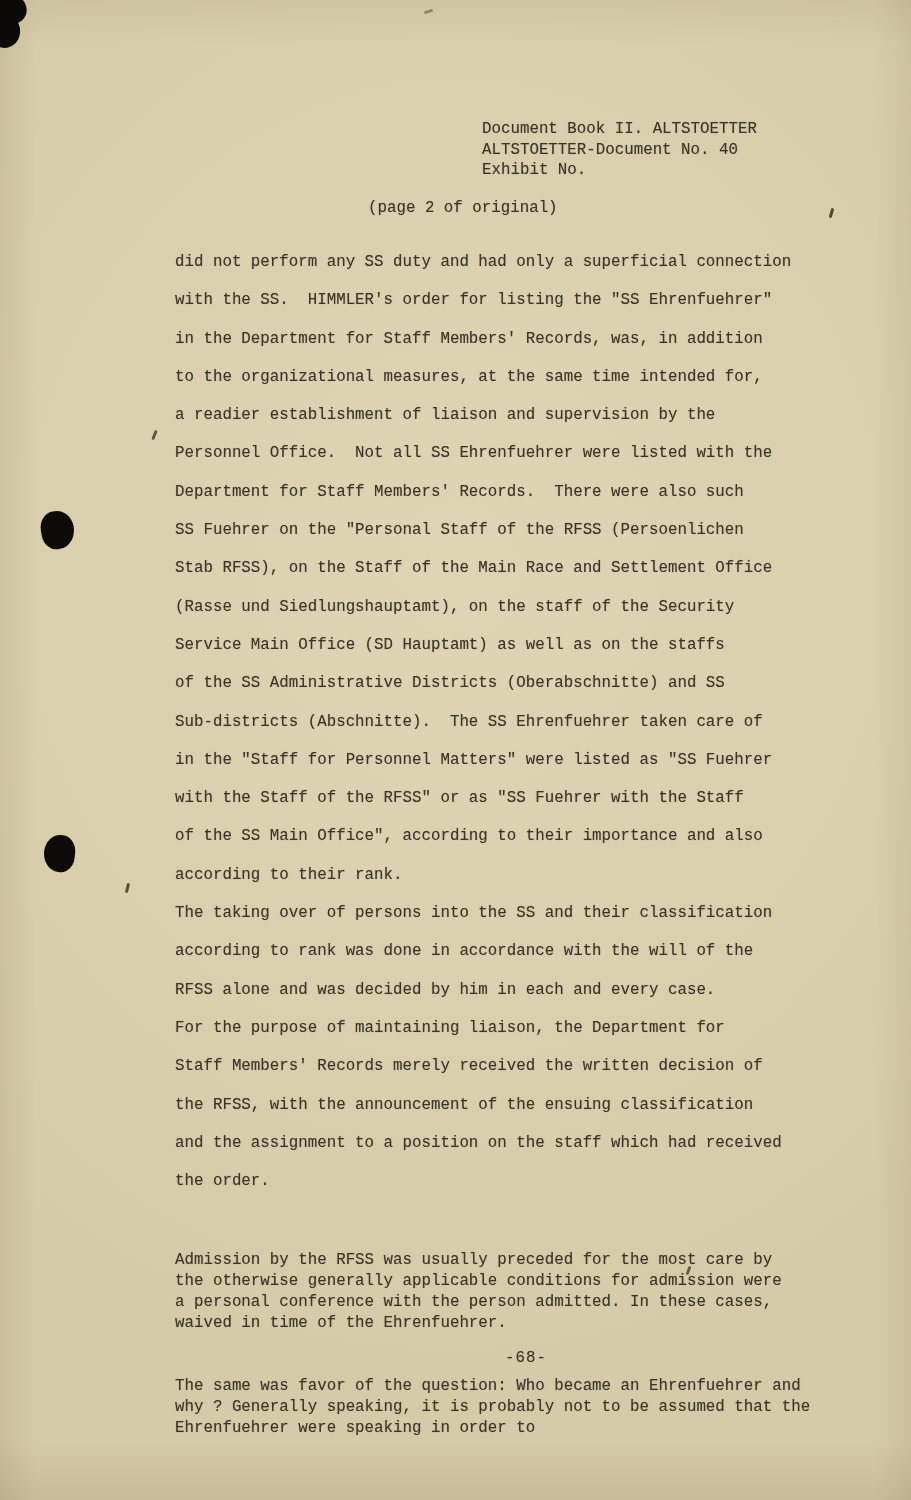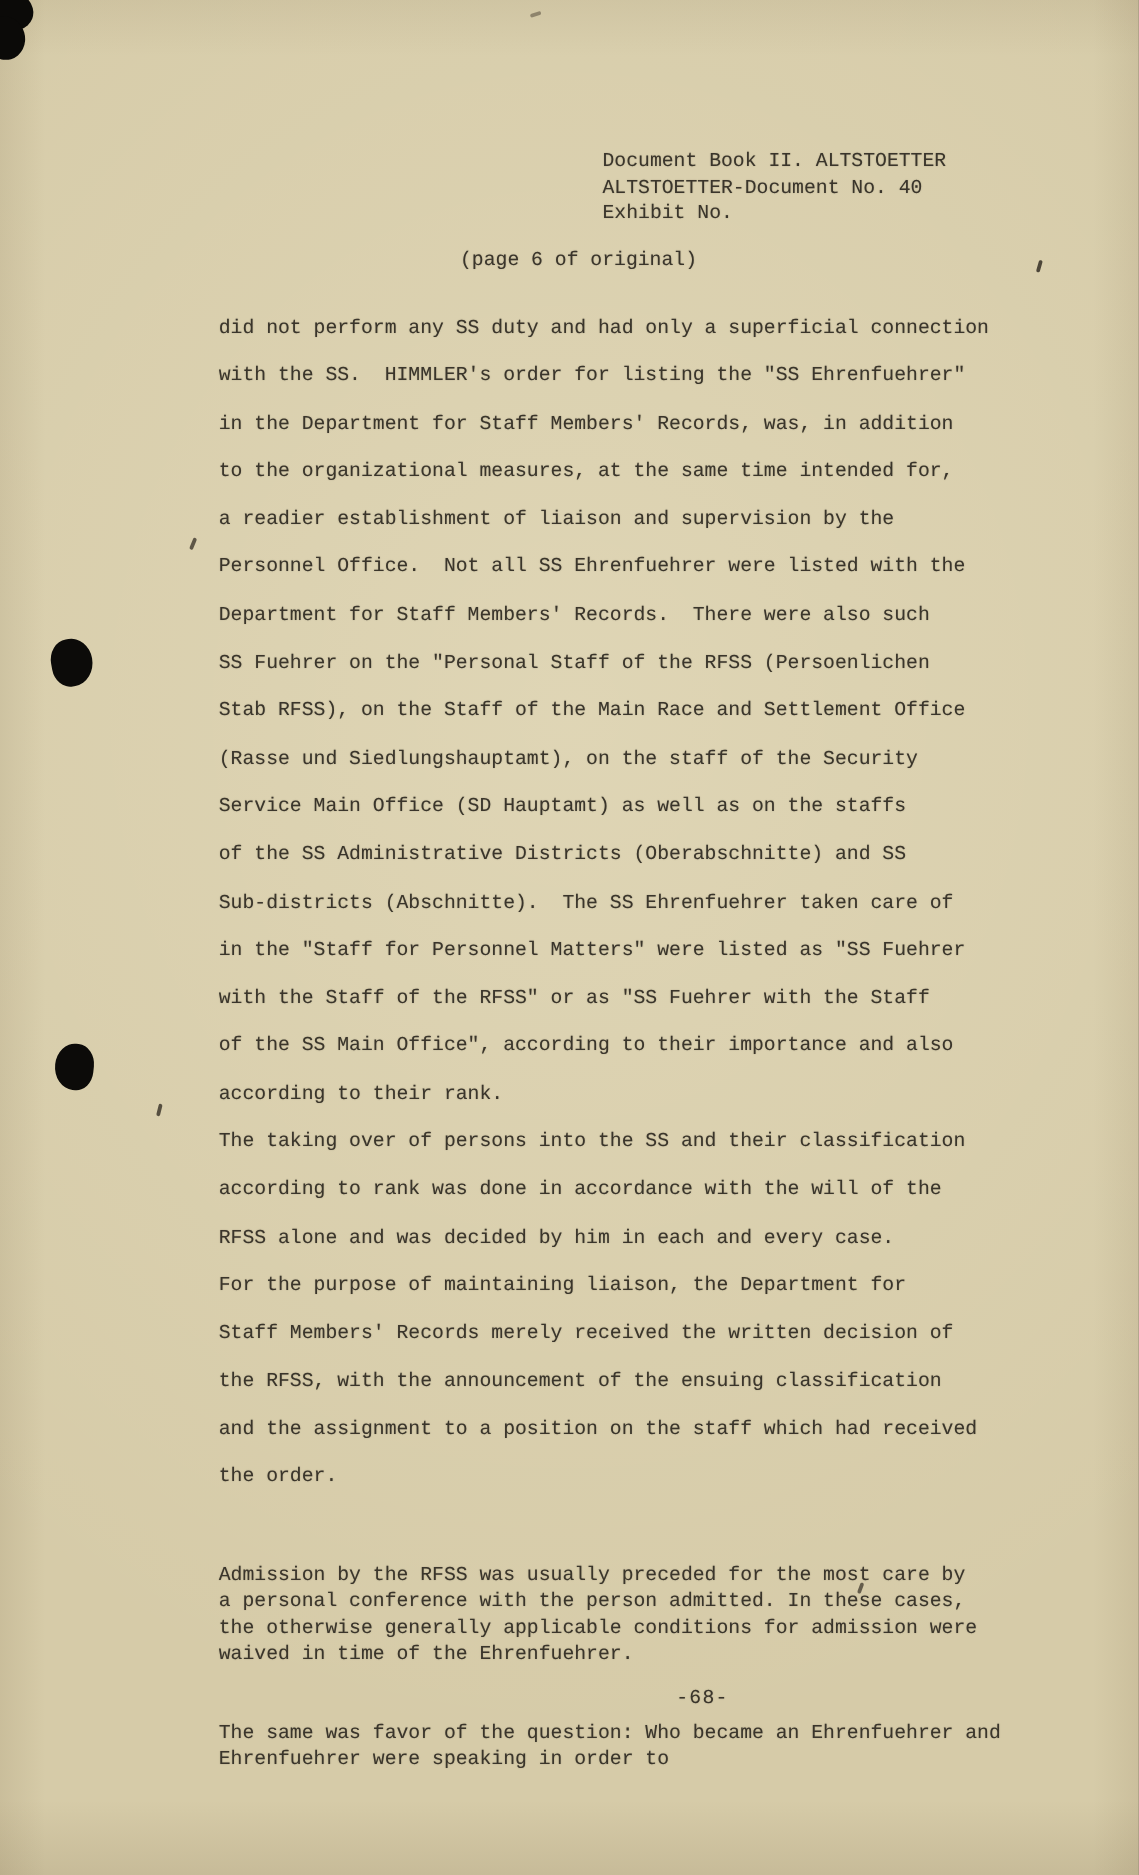--- a/index.html
+++ b/index.html
@@ -19,21 +19,21 @@
   .txt {
     position:absolute;
     white-space:pre;
     text-shadow:0 0 1px rgba(58,52,40,0.38);
     font-size:15.8px;
   }
   .header-block { left:482px; top:119px; line-height:20.5px; }
   .page-note    { left:368px; top:199px; }
   .body-block   { left:175px; top:243px; line-height:38.3px; }
   .closing-block{ left:175px; top:1208px; line-height:21px; }
-  .page-number  { left:505px; top:1349px; letter-spacing:1px;margin-left:36px; }
+  .page-number  { left:505px; top:1349px; letter-spacing:1px; }
 
   
   .artifact { position:absolute; pointer-events:none; }
   .corner-ink-a { left:-9px; top:-7px; width:36px; height:31px; background:#0b0a08; border-radius:50%; transform:rotate(22deg); }
   .corner-ink-b { left:-12px; top:13px; width:32px; height:35px; background:#0b0a08; border-radius:50%; transform:rotate(-16deg); }
   .hole-punch-1 { left:41px; top:511px; width:33px; height:38px; background:#0c0b09; border-radius:48% 52% 55% 45%; transform:rotate(-10deg); }
   .hole-punch-2 { left:44px; top:835px; width:31px; height:37px; background:#0c0b09; border-radius:52% 48% 45% 55%; transform:rotate(6deg); }
   .stray-1 { left:830px; top:208px; width:3px; height:10px; background:rgba(52,46,36,0.85); border-radius:2px; transform:rotate(16deg); }
   .stray-2 { left:153px; top:430px; width:3px; height:10px; background:rgba(52,46,36,0.75); border-radius:2px; transform:rotate(22deg); }
   .stray-3 { left:126px; top:883px; width:3px; height:10px; background:rgba(52,46,36,0.8); border-radius:2px; transform:rotate(14deg); }
@@ -50,24 +50,24 @@
   <div class="artifact hole-punch-1"></div>
   <div class="artifact hole-punch-2"></div>
   <div class="artifact stray-1"></div>
   <div class="artifact stray-2"></div>
   <div class="artifact stray-3"></div>
   <div class="artifact stray-4"></div>
   <div class="artifact stray-5"></div>
 
   <div class="txt header-block"><div>Document Book II. ALTSTOETTER</div><div>ALTSTOETTER-Document No. 40</div><div>Exhibit No.</div></div>
 
-  <div class="txt page-note">(page 6 of original)</div>
+  <div class="txt page-note">(page 2 of original)</div>
 
   <div class="txt body-block"><div>did not perform any SS duty and had only a superficial connection</div><div>with the SS.  HIMMLER's order for listing the "SS Ehrenfuehrer"</div><div>in the Department for Staff Members' Records, was, in addition</div><div>to the organizational measures, at the same time intended for,</div><div>a readier establishment of liaison and supervision by the</div><div>Personnel Office.  Not all SS Ehrenfuehrer were listed with the</div><div>Department for Staff Members' Records.  There were also such</div><div>SS Fuehrer on the "Personal Staff of the RFSS (Persoenlichen</div><div>Stab RFSS), on the Staff of the Main Race and Settlement Office</div><div>(Rasse und Siedlungshauptamt), on the staff of the Security</div><div>Service Main Office (SD Hauptamt) as well as on the staffs</div><div>of the SS Administrative Districts (Oberabschnitte) and SS</div><div>Sub-districts (Abschnitte).  The SS Ehrenfuehrer taken care of</div><div>in the "Staff for Personnel Matters" were listed as "SS Fuehrer</div><div>with the Staff of the RFSS" or as "SS Fuehrer with the Staff</div><div>of the SS Main Office", according to their importance and also</div><div>according to their rank.</div><div>The taking over of persons into the SS and their classification</div><div>according to rank was done in accordance with the will of the</div><div>RFSS alone and was decided by him in each and every case.</div><div>For the purpose of maintaining liaison, the Department for</div><div>Staff Members' Records merely received the written decision of</div><div>the RFSS, with the announcement of the ensuing classification</div><div>and the assignment to a position on the staff which had received</div><div>the order.</div></div>
 
   <div class="txt closing-block">
-    <div><div>Admission by the RFSS was usually preceded for the most care by</div><div>a personal conference with the person admitted. In these cases,</div><div>the otherwise generally applicable conditions for admission were</div><div>waived in time of the Ehrenfuehrer.</div></div>
-    <div><div>The same was favor of the question: Who became an Ehrenfuehrer and</div><div>Ehrenfuehrer were speaking in order to</div></div>
+    <div><div>Admission by the RFSS was usually preceded for the most care by</div><div>the otherwise generally applicable conditions for admission were</div><div>a personal conference with the person admitted. In these cases,</div><div>waived in time of the Ehrenfuehrer.</div></div>
+    <div><div>The same was favor of the question: Who became an Ehrenfuehrer and</div><div>why ? Generally speaking, it is probably not to be assumed that the</div><div>Ehrenfuehrer were speaking in order to</div></div>
   </div>
 
   <div class="txt page-number">-68-</div>
 
 </div>
 
 </body></html>

